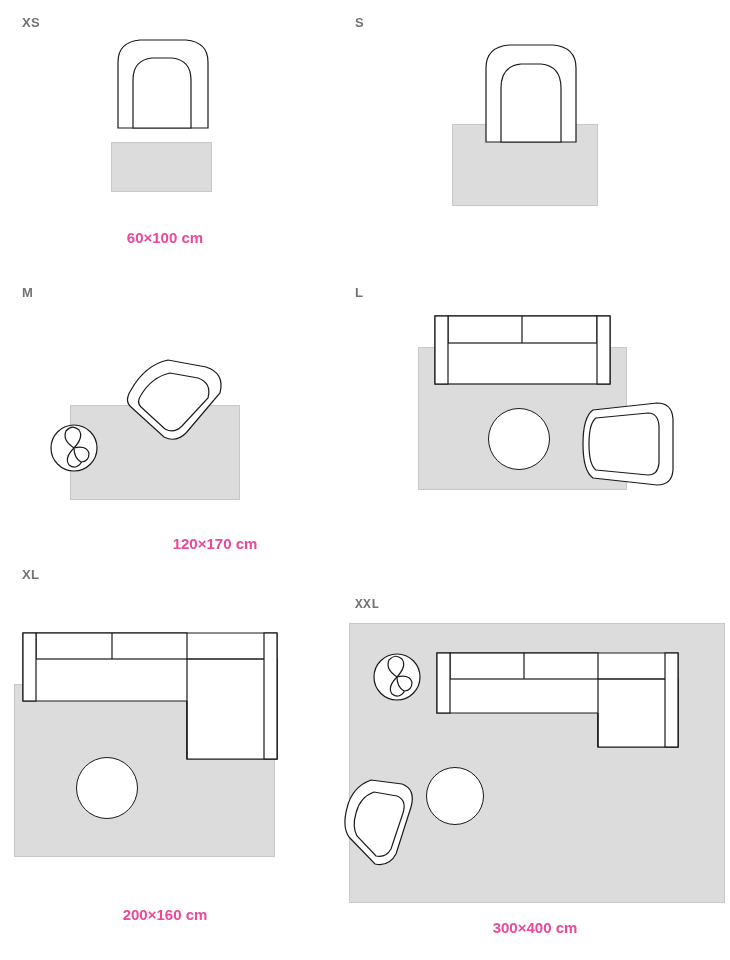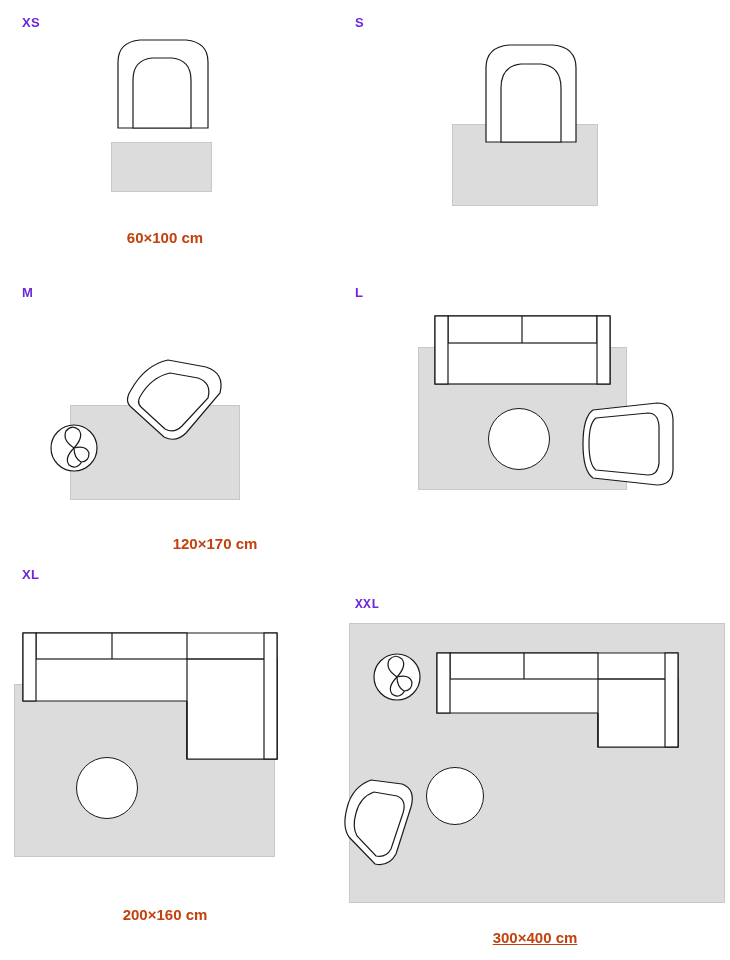--- a/index.html
+++ b/index.html
@@ -21,27 +21,27 @@
     height: 960px;
   }
   .cell {
     position: absolute;
   }
   .size-label {
     position: absolute;
     font-size: 13px;
     font-weight: bold;
     letter-spacing: 0.3px;
-    color: #6d28d9;
+    color: #737373;
   }
   .dim-label {
     position: absolute;
     font-size: 15px;
     font-weight: bold;
-    color: #c2410c;
+    color: #ec4899;
     text-align: center;
     white-space: nowrap;
   }
   .rug {
     position: absolute;
     background: #dcdcdc;
     border: 1px solid #c8c8c8;
     box-sizing: border-box;
   }
   .shape {
@@ -195,19 +195,19 @@
       </g>
     </svg>
 
     <svg class="overlay" width="390" height="385">
       <g fill="#ffffff" stroke="#1a1a1a" stroke-width="1.2">
         <path d="M7 233 Q12 212 31 205 L62 209 Q76 214 71 232 L56 279 Q49 292 35 289 L9 262 Q2 252 7 233 Z"></path>
         <path d="M16 238 Q20 222 34 217 L57 221 Q67 225 63 238 L51 274 Q46 283 36 281 L17 261 Q12 252 16 238 Z"></path>
       </g>
     </svg>
 
-    <div class="dim-label" style="left:45px;top:354px;width:300px;text-decoration:underline;">300×400 cm</div>
+    <div class="dim-label" style="left:45px;top:344px;width:300px;">300×400 cm</div>
   </div>
 
   <div class="shape circle" style="left:76px;top:757px;width:62px;height:62px;"></div>
   <div class="shape circle" style="left:426px;top:767px;width:58px;height:58px;"></div>
 
 </div>
 
 </body></html>

